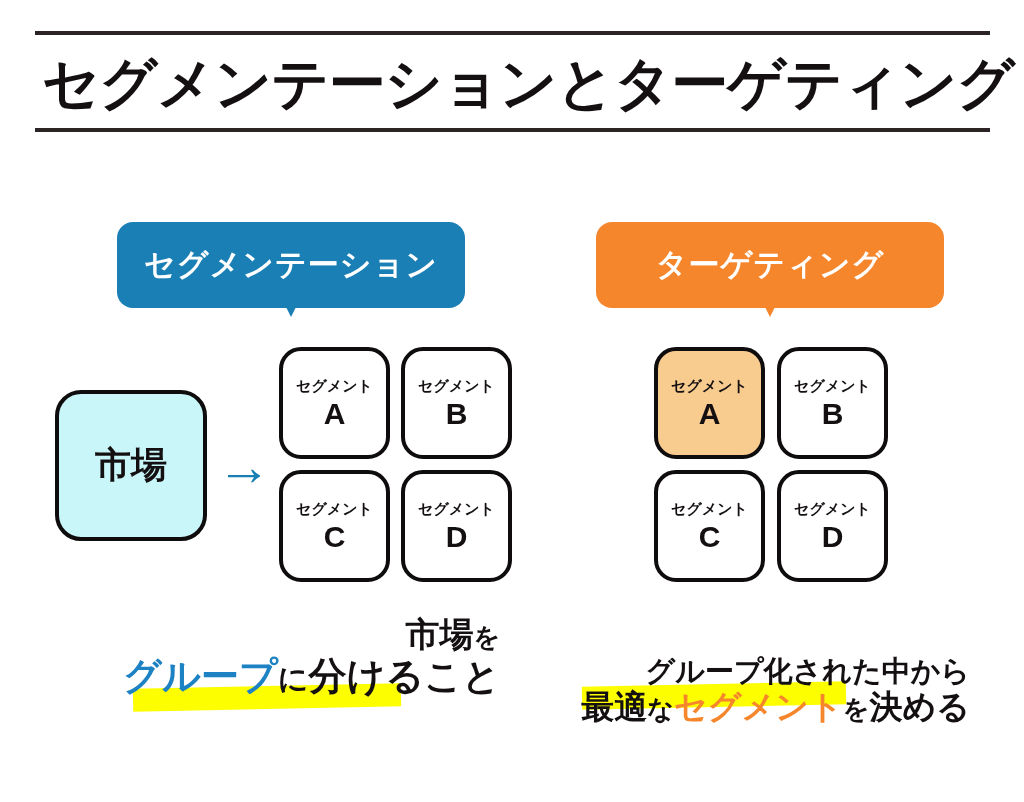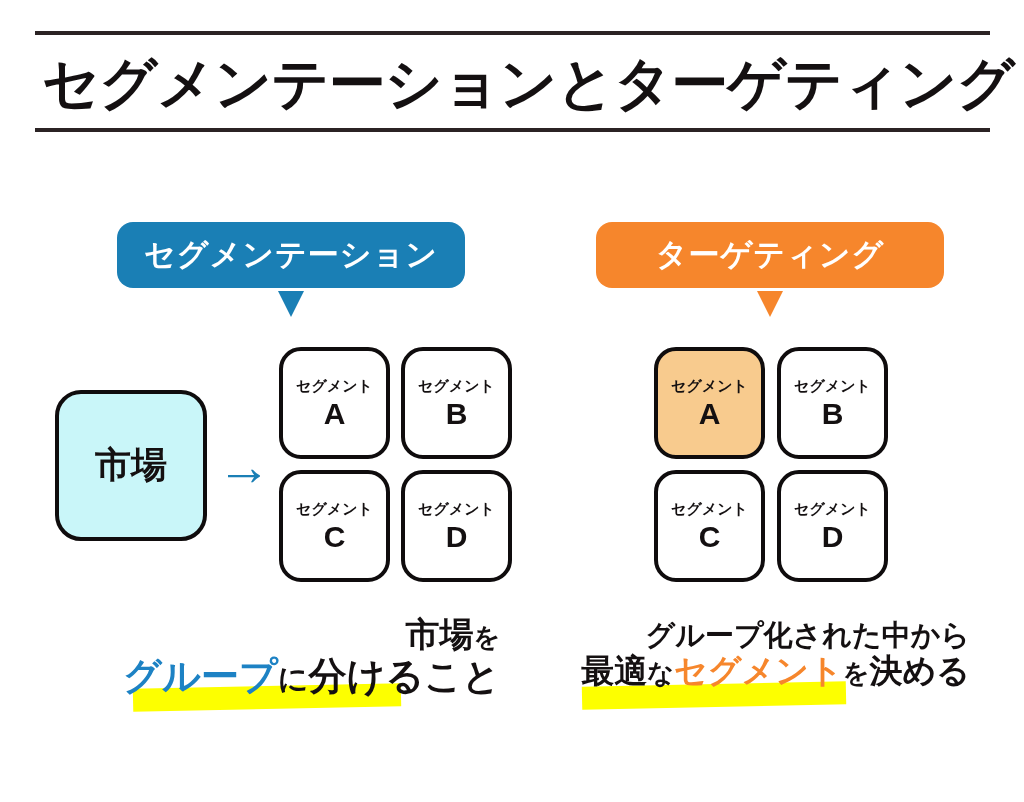--- a/index.html
+++ b/index.html
@@ -9,21 +9,21 @@
     font-family:"Liberation Sans","DejaVu Sans",sans-serif;color:#141011;overflow:hidden;
   }
   .rule{position:absolute;left:35px;width:955px;height:4px;background:#2b2324;}
   .rule-top{top:31px;}
   .rule-bottom{top:128px;}
   .title{
     position:absolute;top:46px;left:16px;width:100%;text-align:center;
     font-size:57px;font-weight:900;letter-spacing:-1px;color:#141011;white-space:nowrap;
   }
   .bubble{
-    position:absolute;top:222px;width:348px;height:66px;border-radius:16px;
+    position:absolute;top:222px;width:348px;height:86px;border-radius:16px;
     display:flex;align-items:center;justify-content:center;
     color:#ffffff;font-size:31px;font-weight:800;letter-spacing:1px;
   }
   .bubble-blue{left:117px;background:var(--blue,#1a7fb5);}
   .bubble-orange{left:596px;background:var(--orange,#f6862c);font-family:Liberation Mono, monospace;}
   .tail{
     position:absolute;top:69px;left:50%;transform:translateX(-50%);
     width:0;height:0;border-left:13px solid transparent;border-right:13px solid transparent;
   }
   .bubble-blue .tail{border-top:26px solid var(--blue,#1a7fb5);}
@@ -46,21 +46,21 @@
   .cell.highlighted{background:var(--light_orange,#f8cb8e);}
   .cell-label{font-size:15px;font-weight:800;color:#141011;}
   .cell-letter{font-size:30px;font-weight:800;line-height:1;color:#141011;}
   .caption{position:absolute;text-align:right;font-weight:800;color:#141011;z-index:2;white-space:nowrap;}
   .cap-line{line-height:1.18;}
   .hl-band{position:absolute;background:var(--yellow,#fdff00);z-index:1;}
   .hl-left{left:133px;top:686px;width:268px;height:23px;transform:rotate(-1.2deg);}
   .hl-right{left:582px;top:684px;width:264px;height:23px;transform:rotate(-1.2deg);}
   .t26{font-size:26px;}
   .t28{font-size:37px;}
-  .t29{font-size:29px;}
+  .t29{font-size:29px;margin-top:36px;}
   .t30{font-size:30px;}
   .t33{font-size:33px;margin-top:20px;}
   .t34{font-size:34px;}
   .t38{font-size:38px;}
   .txt-blue{color:var(--text_blue,#1d82c4);}
   .txt-orange{color:var(--text_orange,#f6862c);}
 </style>
 </head>
 <body>
 

